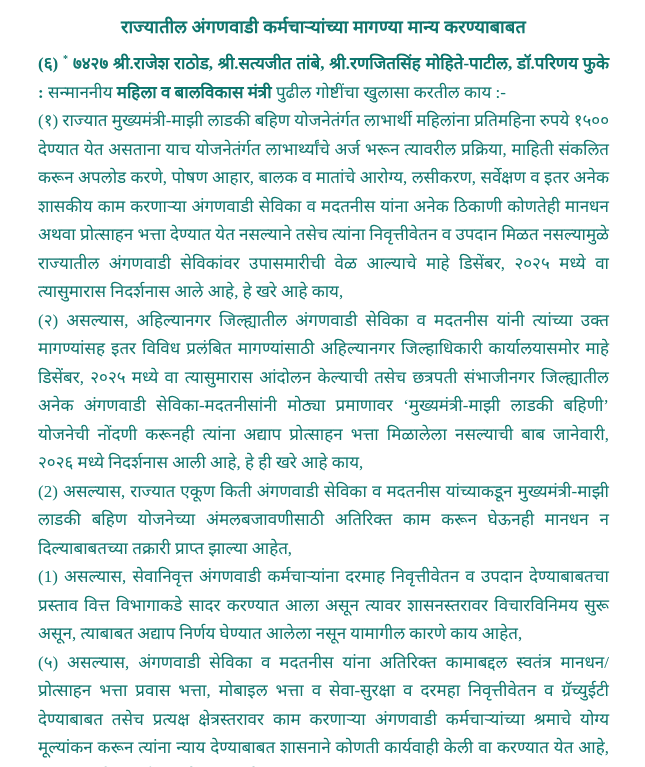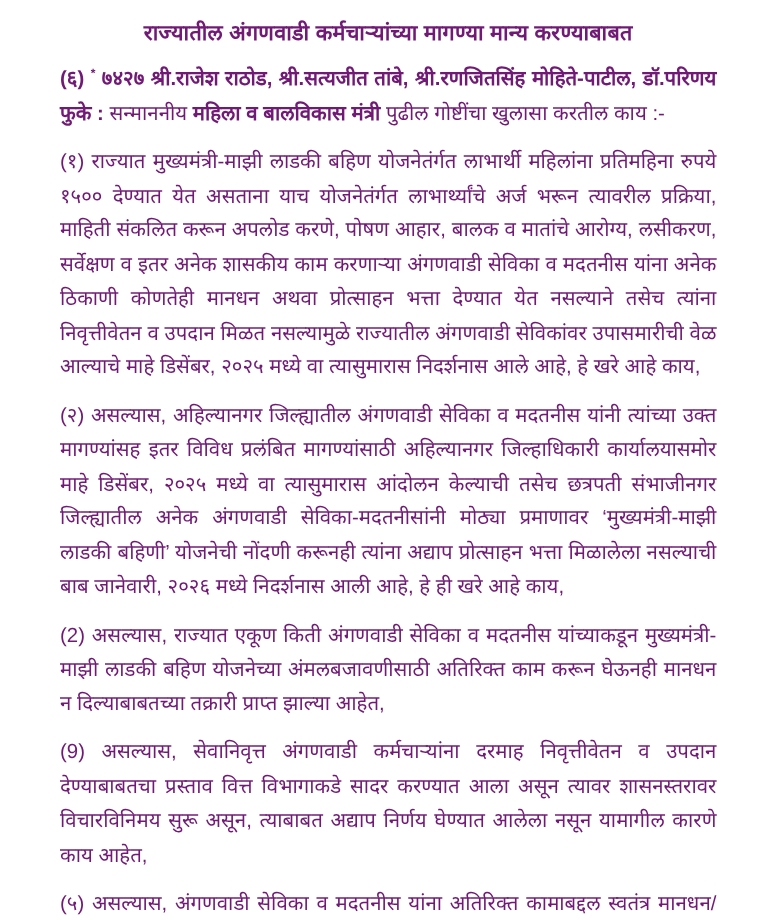--- a/index.html
+++ b/index.html
@@ -6,35 +6,35 @@
     margin: 0;
     padding: 0;
     background: #ffffff;
   }
   .page {
     position: relative;
     width: 645px;
     height: 767px;
     box-sizing: border-box;
     background: #ffffff;
-    color: #701a75;
+    color: #0f766e;
     padding: 10px 36px 0 38px;
-    font-family: Liberation Sans, sans-serif;
+    font-family: Liberation Serif, serif;
     overflow: hidden;
   }
   .doc-title {
     margin: 4px 0 10px 0;
     text-align: center;
     font-size: 18px;
     line-height: 26px;
     font-weight: 700;
     letter-spacing: 0.2px;
   }
   .q-header, .clause {
-    margin: 12px;
+    margin: 0;
     font-size: 17px;
     line-height: 28.5px;
     text-align: justify;
     text-justify: inter-word;
   }
   .q-header .b {
     font-weight: 700;
   }
   .star {
     font-size: 10px;
@@ -58,17 +58,17 @@
     <span class="b">महिला व बालविकास मंत्री</span>
     <span>पुढील गोष्टींचा खुलासा करतील काय :-</span>
   </p>
 
   <p class="clause">(१) राज्यात मुख्यमंत्री-माझी लाडकी बहिण योजनेतंर्गत लाभार्थी महिलांना प्रतिमहिना रुपये १५०० देण्यात येत असताना याच योजनेतंर्गत लाभार्थ्यांचे अर्ज भरून त्यावरील प्रक्रिया, माहिती संकलित करून अपलोड करणे, पोषण आहार, बालक व मातांचे आरोग्य, लसीकरण, सर्वेक्षण व इतर अनेक शासकीय काम करणाऱ्या अंगणवाडी सेविका व मदतनीस यांना अनेक ठिकाणी कोणतेही मानधन अथवा प्रोत्साहन भत्ता देण्यात येत नसल्याने तसेच त्यांना निवृत्तीवेतन व उपदान मिळत नसल्यामुळे राज्यातील अंगणवाडी सेविकांवर उपासमारीची वेळ आल्याचे माहे डिसेंबर, २०२५ मध्ये वा त्यासुमारास निदर्शनास आले आहे, हे खरे आहे काय,</p>
 
   <p class="clause">(२) असल्यास, अहिल्यानगर जिल्ह्यातील अंगणवाडी सेविका व मदतनीस यांनी त्यांच्या उक्त मागण्यांसह इतर विविध प्रलंबित मागण्यांसाठी अहिल्यानगर जिल्हाधिकारी कार्यालयासमोर माहे डिसेंबर, २०२५ मध्ये वा त्यासुमारास आंदोलन केल्याची तसेच छत्रपती संभाजीनगर जिल्ह्यातील अनेक अंगणवाडी सेविका-मदतनीसांनी मोठ्या प्रमाणावर ‘मुख्यमंत्री-माझी लाडकी बहिणी’ योजनेची नोंदणी करूनही त्यांना अद्याप प्रोत्साहन भत्ता मिळालेला नसल्याची बाब जानेवारी, २०२६ मध्ये निदर्शनास आली आहे, हे ही खरे आहे काय,</p>
 
   <p class="clause">(2) असल्यास, राज्यात एकूण किती अंगणवाडी सेविका व मदतनीस यांच्याकडून मुख्यमंत्री-माझी लाडकी बहिण योजनेच्या अंमलबजावणीसाठी अतिरिक्त काम करून घेऊनही मानधन न दिल्याबाबतच्या तक्रारी प्राप्त झाल्या आहेत,</p>
 
-  <p class="clause">(9) असल्यास, सेवानिवृत्त अंगणवाडी कर्मचाऱ्यांना दरमाह निवृत्तीवेतन व उपदान देण्याबाबतचा प्रस्ताव वित्त विभागाकडे सादर करण्यात आला असून त्यावर शासनस्तरावर विचारविनिमय सुरू असून, त्याबाबत अद्याप निर्णय घेण्यात आलेला नसून यामागील कारणे काय आहेत,</p>
+  <p class="clause">(1) असल्यास, सेवानिवृत्त अंगणवाडी कर्मचाऱ्यांना दरमाह निवृत्तीवेतन व उपदान देण्याबाबतचा प्रस्ताव वित्त विभागाकडे सादर करण्यात आला असून त्यावर शासनस्तरावर विचारविनिमय सुरू असून, त्याबाबत अद्याप निर्णय घेण्यात आलेला नसून यामागील कारणे काय आहेत,</p>
 
   <p class="clause">(५) असल्यास, अंगणवाडी सेविका व मदतनीस यांना अतिरिक्त कामाबद्दल स्वतंत्र मानधन/प्रोत्साहन भत्ता प्रवास भत्ता, मोबाइल भत्ता व सेवा-सुरक्षा व दरमहा निवृत्तीवेतन व ग्रॅच्युईटी देण्याबाबत तसेच प्रत्यक्ष क्षेत्रस्तरावर काम करणाऱ्या अंगणवाडी कर्मचाऱ्यांच्या श्रमाचे योग्य मूल्यांकन करून त्यांना न्याय देण्याबाबत शासनाने कोणती कार्यवाही केली वा करण्यात येत आहे, नसल्यास, विलंबाची कारणे काय आहेत ?</p>
 
 </div>
 
 </body></html>

